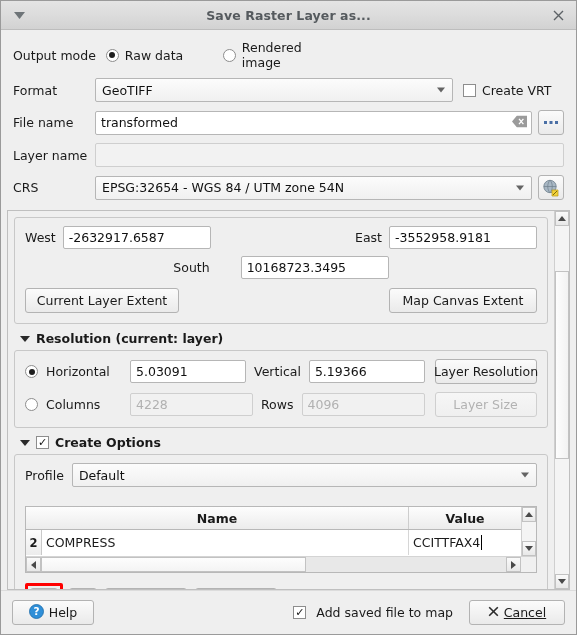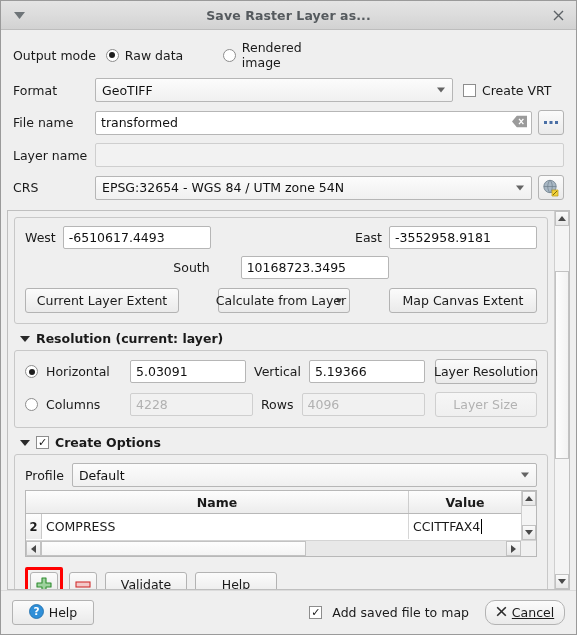--- a/index.html
+++ b/index.html
@@ -340,42 +340,38 @@
 
   <div class="scrollwrap">
     <div class="scrollinner">
 
       <div class="groupbox">
         <div class="extentgrid">
           <div class="ex-row1">
             <div class="row">
               <span class="lbl" style="margin-right:7px;">West</span>
               <div class="input" style="width:148px;">
-                <span>-6510617.4493</span>
+                <span>-2632917.6587</span>
               </div>
             </div>
             <div class="row">
               <span class="lbl" style="margin-right:7px;">East</span>
               <div class="input" style="width:148px;">
                 <span>-3552958.9181</span>
               </div>
             </div>
           </div>
           <div class="ex-row2">
             <span class="lbl" style="margin-right:7px;">South</span>
             <div class="input" style="width:148px;margin-left:24px;">
               <span>10168723.3495</span>
             </div>
           </div>
           <div class="ex-row3">
             <span class="btn" style="width:154px;">Current Layer Extent</span>
-            <span class="btn" style="width:132px;position:relative;padding-right:16px;">
-              <span>Calculate from Layer</span>
-              <span style="position:absolute;right:7px;top:50%;transform:translateY(-50%);width:0;height:0;border-left:3.5px solid transparent;border-right:3.5px solid transparent;border-top:5px solid #3a3a3a;"></span>
-            </span>
             <span class="btn" style="width:148px;">Map Canvas Extent</span>
           </div>
         </div>
       </div>
 
       <div class="section-head">
         <span class="tri-collapse"></span>
         <span>Resolution (current: layer)</span>
       </div>
       <div class="groupbox">
@@ -404,21 +400,21 @@
           <span class="btn disabled" style="width:102px;margin-left:2px;">Layer Size</span>
         </div>
       </div>
 
       <div class="section-head">
         <span class="tri-collapse"></span>
         <span class="check">✓</span>
         <span>Create Options</span>
       </div>
       <div class="groupbox" style="padding-bottom:12px;">
-        <div class="row" style="margin-bottom:3px;">
+        <div class="row" style="margin-bottom:19px;">
           <span class="lbl" style="margin-right:8px;">Profile</span>
           <div class="combo" style="flex:1 1 auto;">
             <span>Default</span>
             <span class="arrow"></span>
           </div>
         </div>
 
         <div class="tablebox">
           <div style="display:flex;">
             <div style="flex:1 1 auto;min-width:0;">
@@ -501,21 +497,21 @@
         </svg>
       </span>
       <span>Help</span>
     </span>
 
     <span class="spacer"></span>
 
     <span class="check">✓</span>
     <span class="lbl" style="margin-left:2px;margin-right:8px;">Add saved file to map</span>
 
-    <span class="btn btn-ico" style="width:80px;border-radius:10px;">
+    <span class="btn btn-ico" style="width:96px;">
       <span>
         <svg width="11" height="11" viewBox="0 0 11 11">
             <path d="M1.2 1.2 L9.8 9.8 M9.8 1.2 L1.2 9.8" stroke="#2b2b2b" stroke-width="1.6" fill="none"></path>
           </svg>
       </span>
       <span class="ul">Cancel</span>
     </span>
 
   </div>
 

